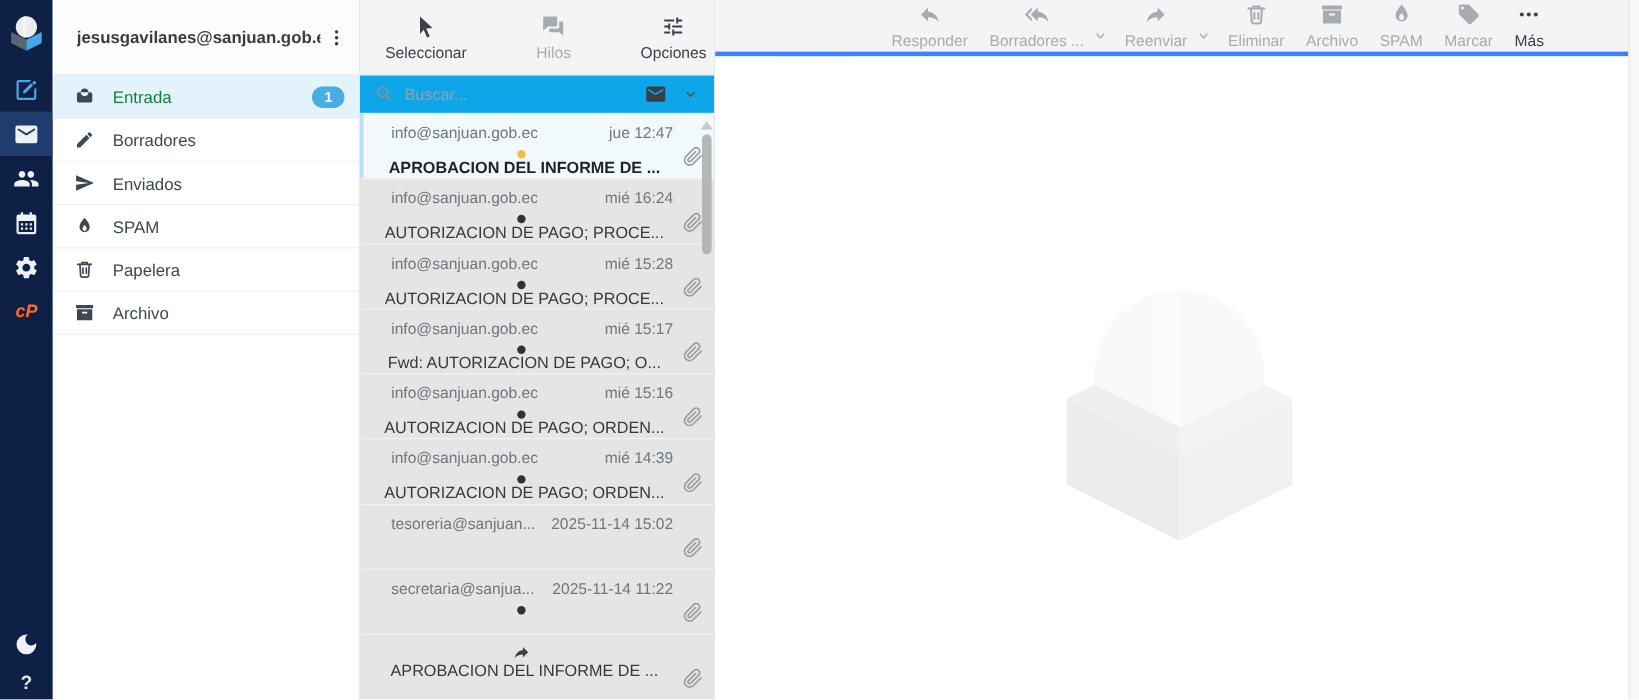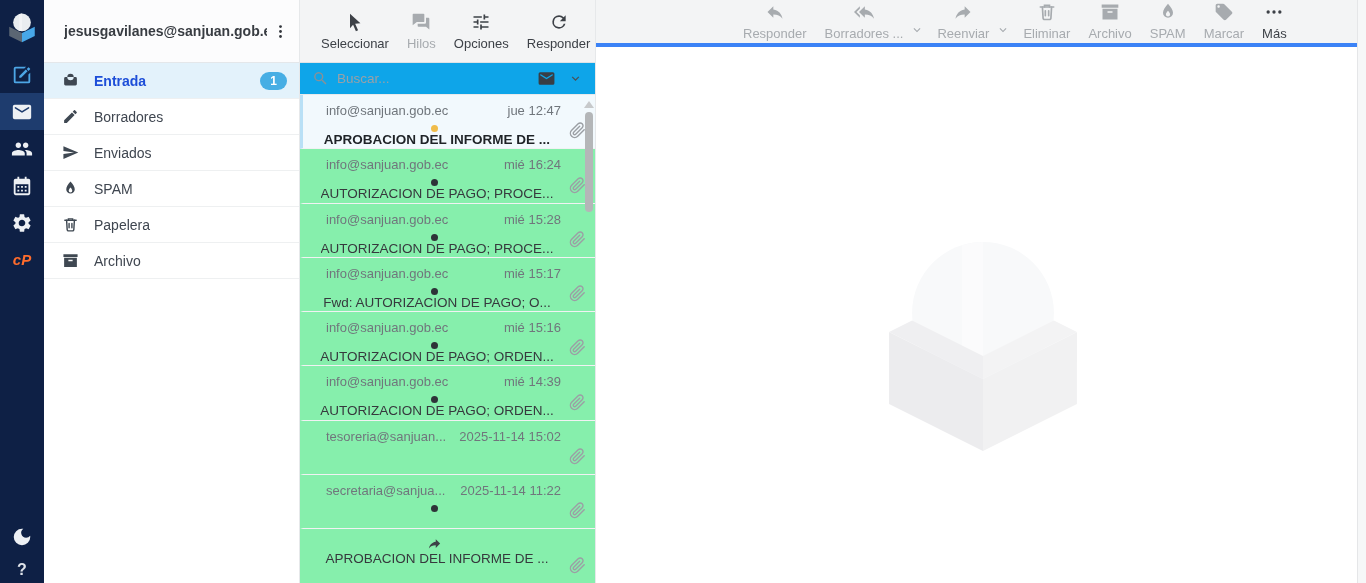--- a/index.html
+++ b/index.html
@@ -22,37 +22,37 @@
   
   .folders { width:256px; flex-shrink:0; border-right:1px solid #e6e8ea; display:flex; flex-direction:column; background:#fff; }
   .acct-header { height:63px; flex-shrink:0; background:#fcfcfd; border-bottom:1px solid #e4e7ea; display:flex; align-items:center; padding:0 6px 0 20px; }
   .acct-email { flex:1; text-align:center; font-size:14px; font-weight:bold; color:#383c42; white-space:nowrap; overflow:hidden; }
   .kebab { width:26px; height:26px; display:flex; align-items:center; justify-content:center; color:#33373d; cursor:pointer; }
   .kebab svg { width:17px; height:17px; fill:currentColor; }
   .folder { height:36px; display:flex; align-items:center; padding:0 12px 0 18px; border-bottom:1px solid #eef0f1; font-size:14px; color:#3f4650; cursor:pointer; }
   .folder svg { width:17px; height:17px; fill:#3f4852; color:#3f4852; flex-shrink:0; }
   .folder-label { margin-left:15px; }
   .folder.selected { background:#e3f2fb; }
-  .folder.selected .folder-label { font-weight:bold; color:#1d4ed8; }
+  .folder.selected .folder-label { font-weight:normal; color:#15803d; }
   .badge { margin-left:auto; background:#47aee4; color:#fff; font-size:12px; font-weight:bold; border-radius:10px; padding:2px 10px; }
 
   
   .list-col { width:296px; flex-shrink:0; border-right:1px solid #e6e8ea; display:flex; flex-direction:column; }
-  .list-toolbar { height:63px; flex-shrink:0; background:#f3f4f5; border-bottom:1px solid #dde3e7; display:flex; align-items:stretch; padding-left:12px; }
+  .list-toolbar { height:63px; flex-shrink:0; background:#f3f4f5; border-bottom:1px solid #dde3e7; display:flex; align-items:stretch; padding-left:12px;gap:40px; }
   .tbtn { display:flex; flex-direction:column; align-items:center; justify-content:center; gap:4px; padding:0 9px; font-size:13px; color:#3d4147; cursor:pointer; white-space:nowrap; }
   .tbtn svg { width:20px; height:20px; fill:currentColor; color:currentColor; }
   .tbtn.disabled { color:#a7abaf; }
   .search-bar { height:32px; flex-shrink:0; background:#0ea5e9; border-bottom:1px solid #e8eaec; display:flex; align-items:center; padding:0 12px; gap:8px; }
   .search-bar .s-icon { width:17px; height:17px; fill:#8a9096; flex-shrink:0; }
   .search-input { flex:1; border:none; outline:none; font-size:13.5px; color:#3a3e44; font-family:inherit; background:transparent; min-width:0; }
   .search-input::placeholder { color:#9aa0a6; }
   .search-scope { width:19px; height:19px; fill:#383e45; cursor:pointer; flex-shrink:0; }
   .search-chev { width:15px; height:15px; fill:#4a5056; cursor:pointer; flex-shrink:0; margin-left:4px; }
 
-  .message-list { flex:1; position:relative; overflow:hidden; background:#86efac; }
+  .message-list { flex:1; position:relative; overflow:hidden; background:#e5e5e5; }
   .msg { height:54.3px; border-bottom:1px solid #f1f2f3; border-left:3px solid transparent; position:relative; cursor:pointer; }
   .msg.selected { background:#f2f9fd; border-left-color:#b9e0f6; }
   .msg-l1 { display:flex; justify-content:space-between; padding:8px 34px 0 23px; font-size:13px; color:#70767c; }
   .msg-sender { white-space:nowrap; overflow:hidden; }
   .msg-time { white-space:nowrap; margin-left:8px; }
   .msg-l2 { display:flex; align-items:center; padding:7px 34px 0 10px;flex-direction:column; }
   .dot { width:7px; height:7px; border-radius:50%; flex-shrink:0; margin:0 8px 0 2px; cursor:pointer; }
   .dot.unread-dot { background:#f0bc4a; }
   .dot.read-dot { background:#2e3338; }
   .fwdic { width:15px; height:15px; fill:#3c4247; flex-shrink:0; margin-right:5px; cursor:pointer; }

